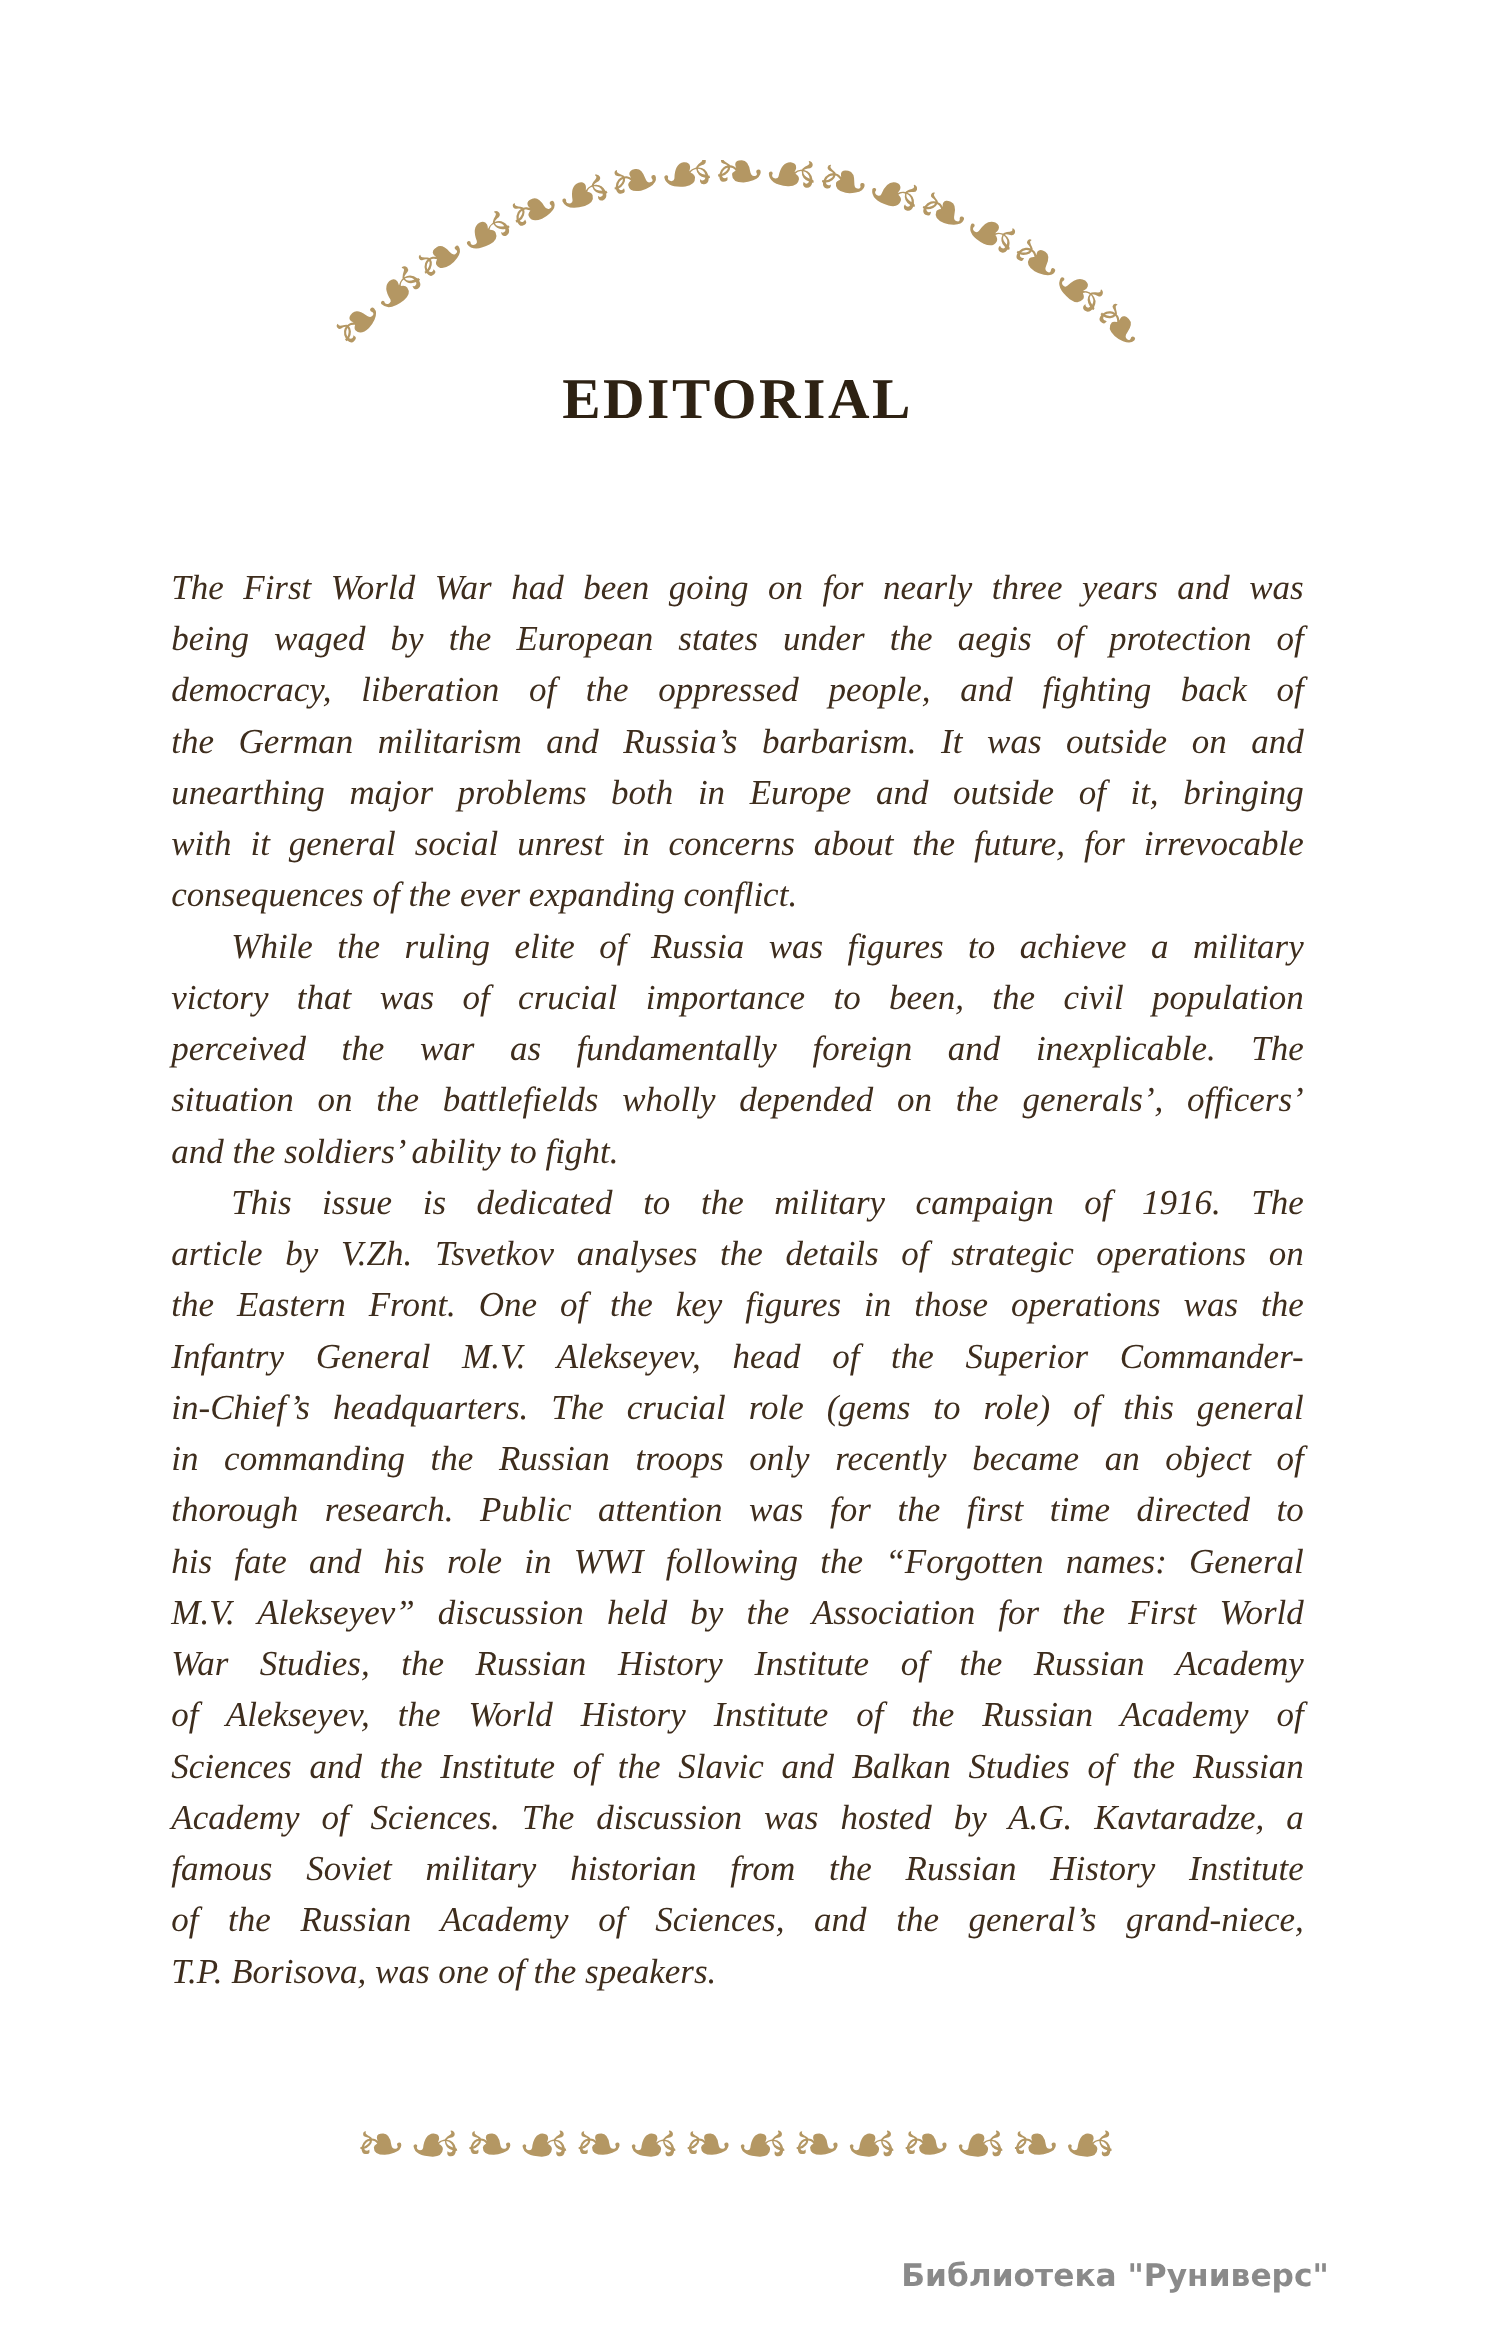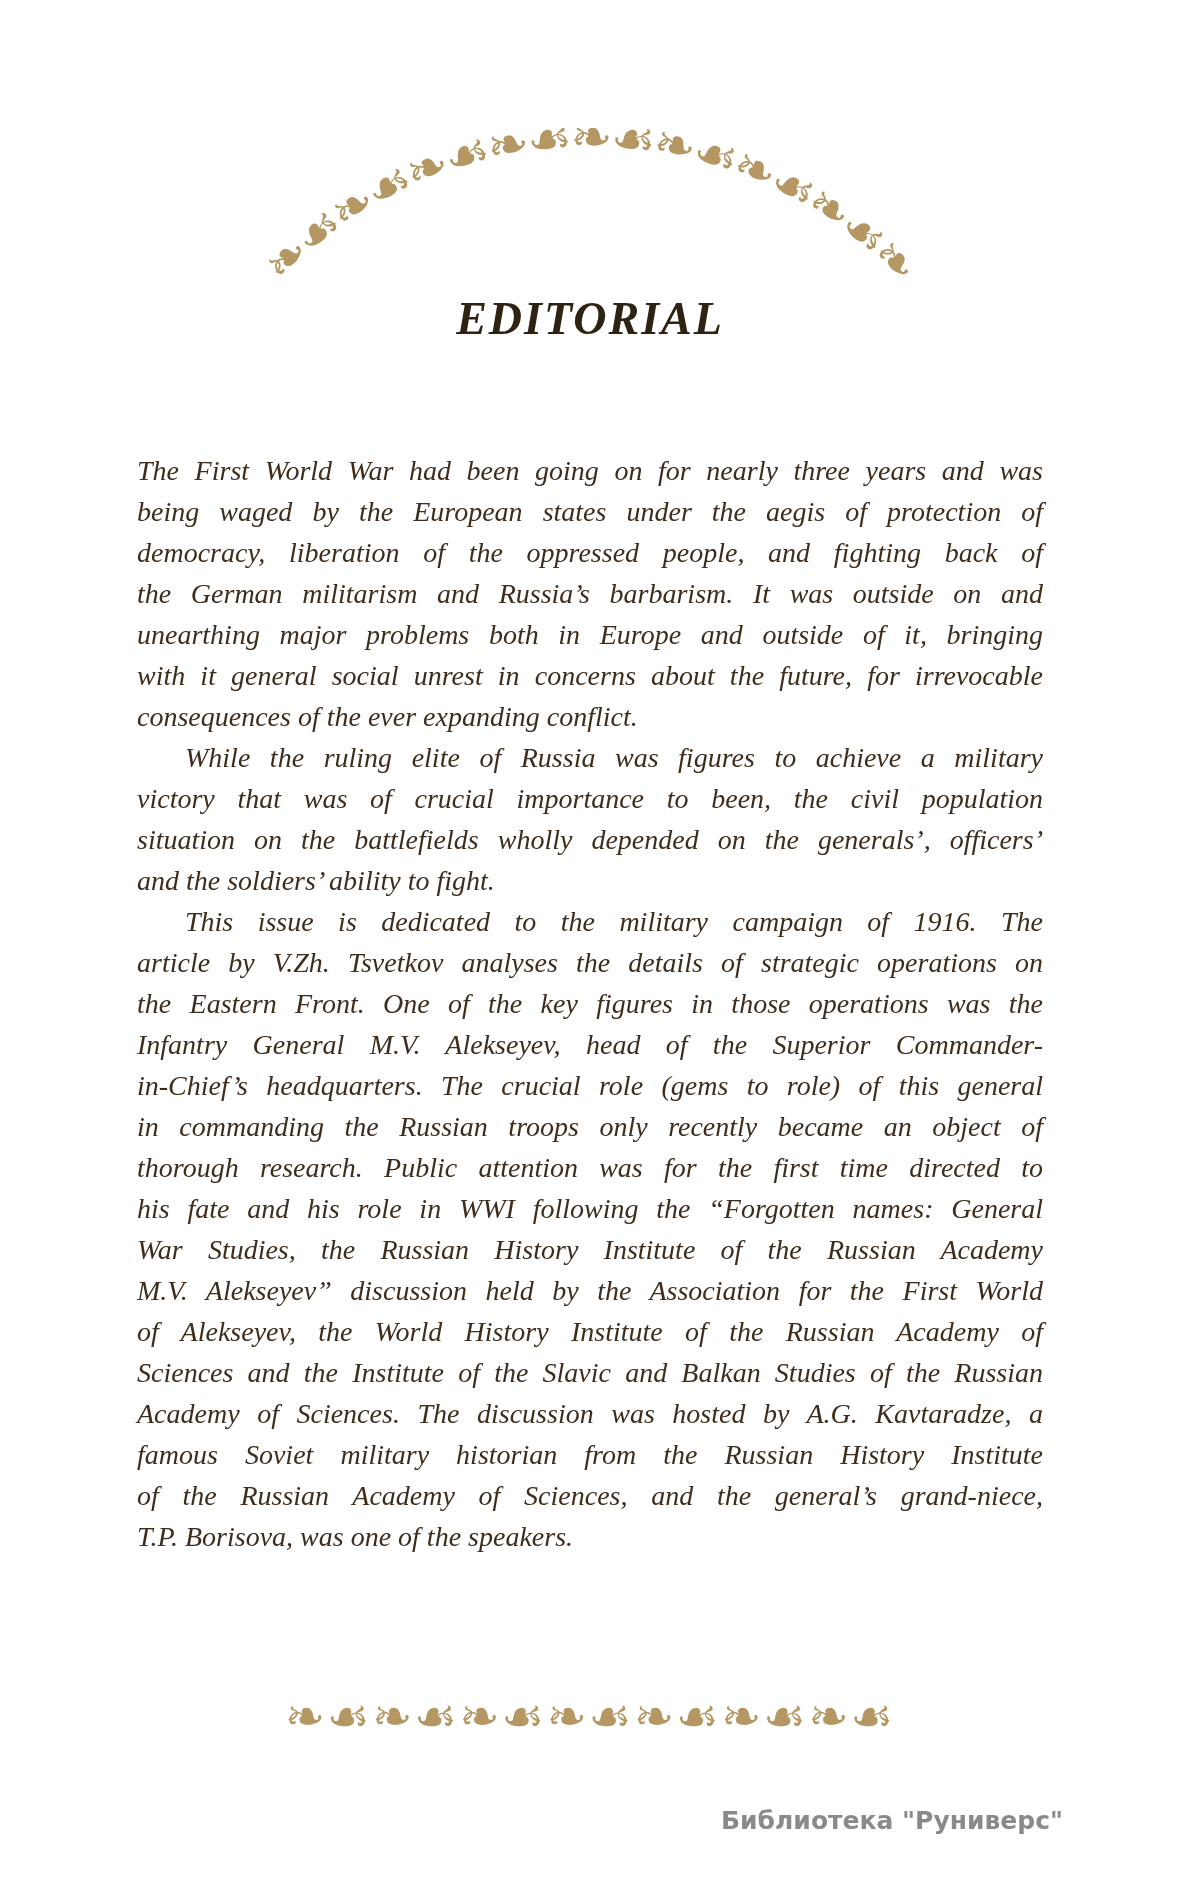--- a/index.html
+++ b/index.html
@@ -27,21 +27,20 @@
     top: 292px;
     left: 137px;
     width: 906px;
     margin: 0;
     text-align: center;
     font-family: "Liberation Serif", serif;
     font-weight: 700;
     font-size: 46px;
     letter-spacing: 2px;
     color: #2E2213;
-    font-style: italic;
   }
   .bodytext {
     position: absolute;
     top: 450px;
     left: 137px;
     width: 906px;
     font-size: 28px;
     line-height: 41px;
     color: #3E2D1D;
     font-style: italic;
@@ -99,35 +98,36 @@
       <div class="line">democracy, liberation of the oppressed people, and fighting back of</div>
       <div class="line">the German militarism and Russia’s barbarism. It was outside on and</div>
       <div class="line">unearthing major problems both in Europe and outside of it, bringing</div>
       <div class="line">with it general social unrest in concerns about the future, for irrevocable</div>
       <div class="line last">consequences of the ever expanding conflict.</div>
     </div>
 
     <div class="para">
       <div class="line first">While the ruling elite of Russia was figures to achieve a military</div>
       <div class="line">victory that was of crucial importance to been, the civil population</div>
+      <div class="line">perceived the war as fundamentally foreign and inexplicable. The</div>
       <div class="line">situation on the battlefields wholly depended on the generals’, officers’</div>
       <div class="line last">and the soldiers’ ability to fight.</div>
     </div>
 
     <div class="para">
       <div class="line first">This issue is dedicated to the military campaign of 1916. The</div>
       <div class="line">article by V.Zh. Tsvetkov analyses the details of strategic operations on</div>
       <div class="line">the Eastern Front. One of the key figures in those operations was the</div>
       <div class="line">Infantry General M.V. Alekseyev, head of the Superior Commander-</div>
       <div class="line">in-Chief’s headquarters. The crucial role (gems to role) of this general</div>
       <div class="line">in commanding the Russian troops only recently became an object of</div>
       <div class="line">thorough research. Public attention was for the first time directed to</div>
       <div class="line">his fate and his role in WWI following the “Forgotten names: General</div>
+      <div class="line">M.V. Alekseyev” discussion held by the Association for the First World</div>
       <div class="line">War Studies, the Russian History Institute of the Russian Academy</div>
-      <div class="line">M.V. Alekseyev” discussion held by the Association for the First World</div>
       <div class="line">of Alekseyev, the World History Institute of the Russian Academy of</div>
       <div class="line">Sciences and the Institute of the Slavic and Balkan Studies of the Russian</div>
       <div class="line">Academy of Sciences. The discussion was hosted by A.G. Kavtaradze, a</div>
       <div class="line">famous Soviet military historian from the Russian History Institute</div>
       <div class="line">of the Russian Academy of Sciences, and the general’s grand-niece,</div>
       <div class="line last">T.P. Borisova, was one of the speakers.</div>
     </div>
 
   </div>
 

